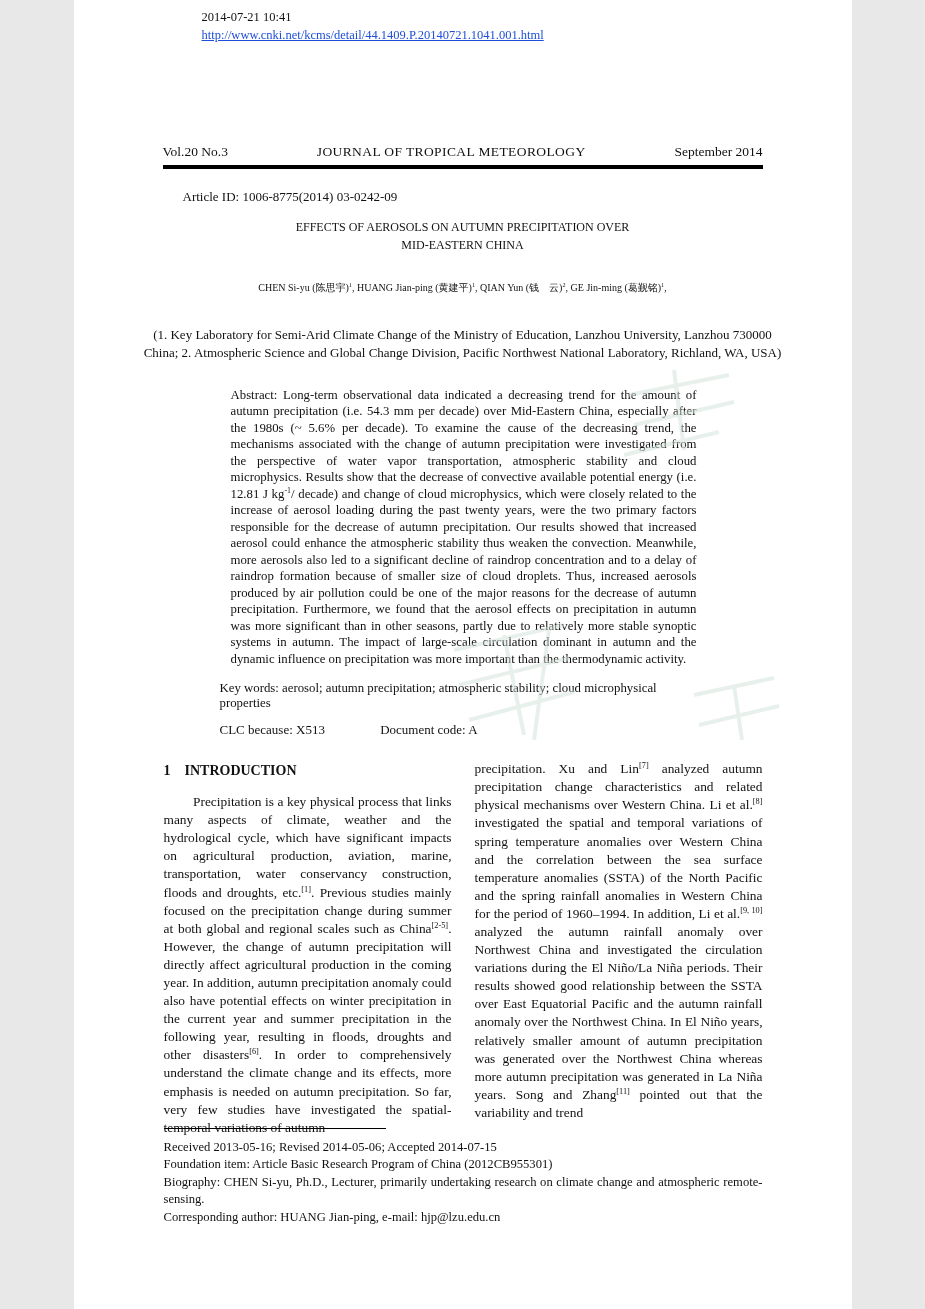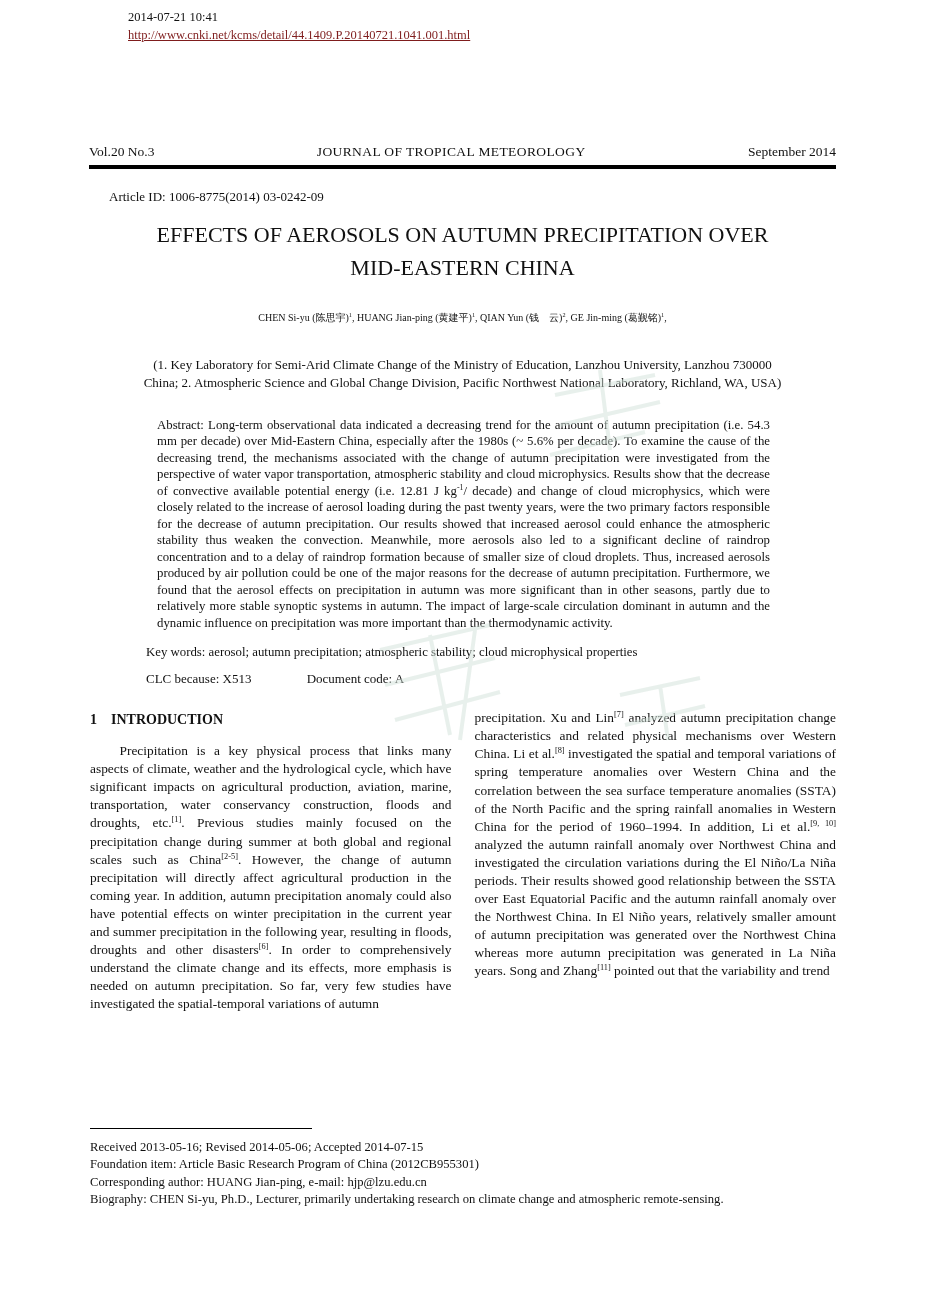--- a/index.html
+++ b/index.html
@@ -1,40 +1,40 @@
 <!DOCTYPE html>
 <html><head>
 <meta charset="utf-8">
 <style>
   * { box-sizing: border-box; }
   html, body { margin: 0; padding: 0; background: #e8e8e8; }
   .page {
     position: relative;
-    width: 925px;
+    width: 778px;
     height: 1309px;
     margin: 0 auto;
     background: #ffffff;
     color: #111;
     font-family: "Liberation Serif", "DejaVu Serif", serif;
     overflow: hidden;
   }
   .watermark {
     position: absolute;
     left: 300px; top: 340px;
     width: 460px; height: 460px;
     opacity: 0.5;
     pointer-events: none;
   }
   .top-meta {
     padding: 8px 0 0 128px;
     font-size: 12.5px;
     line-height: 1.45;
   }
   .url-link {
-    color: #7f1d1d;
+    color: #1d4ed8;
     text-decoration: underline;
     cursor: pointer;
     display: inline-block;
   }
   .journal-header {
     margin: 100px 89px 0 89px;
     display: flex;
     justify-content: space-between;
     align-items: flex-end;
     font-size: 13.5px;
@@ -46,21 +46,21 @@
     border-top: 2.5px solid #000;
     border-bottom: 2.5px solid #000;
   }
   .article-id {
     margin: 20px 0 0 109px;
     font-size: 13px;
   }
   .title {
     margin: 13px 0 0 0;
     text-align: center;
-    font-size: 22px;
+    font-size: 12px;
     font-weight: 400;
     line-height: 1.5;
   }
   .title .tline { display: block; }
   .authors {
     text-align: center;
     font-size: 10px;
     line-height: 1.55;
   }
   .authors.first { margin-top: 26px; }
@@ -177,18 +177,18 @@
     <div class="col">
       <p>precipitation. Xu and Lin<sup>[7]</sup> analyzed autumn precipitation change characteristics and related physical mechanisms over Western China. Li et al.<sup>[8]</sup> investigated the spatial and temporal variations of spring temperature anomalies over Western China and the correlation between the sea surface temperature anomalies (SSTA) of the North Pacific and the spring rainfall anomalies in Western China for the period of 1960–1994. In addition, Li et al.<sup>[9, 10]</sup> analyzed the autumn rainfall anomaly over Northwest China and investigated the circulation variations during the El Niño/La Niña periods. Their results showed good relationship between the SSTA over East Equatorial Pacific and the autumn rainfall anomaly over the Northwest China. In El Niño years, relatively smaller amount of autumn precipitation was generated over the Northwest China whereas more autumn precipitation was generated in La Niña years. Song and Zhang<sup>[11]</sup> pointed out that the variability and trend</p>
     </div>
   </div>
 
   <div class="footer-area">
     <div class="footnote-rule"></div>
     <div class="footnotes">
       <div>Received 2013-05-16; Revised 2014-05-06; Accepted 2014-07-15</div>
       <div>Foundation item: Article Basic Research Program of China (2012CB955301)</div>
+      <div>Biography: CHEN Si-yu, Ph.D., Lecturer, primarily undertaking research on climate change and atmospheric remote-sensing.</div>
       <div>Corresponding author: HUANG Jian-ping, e-mail: hjp@lzu.edu.cn</div>
-      <div>Biography: CHEN Si-yu, Ph.D., Lecturer, primarily undertaking research on climate change and atmospheric remote-sensing.</div>
     </div>
   </div>
 
 </div>
 
 </body></html>

